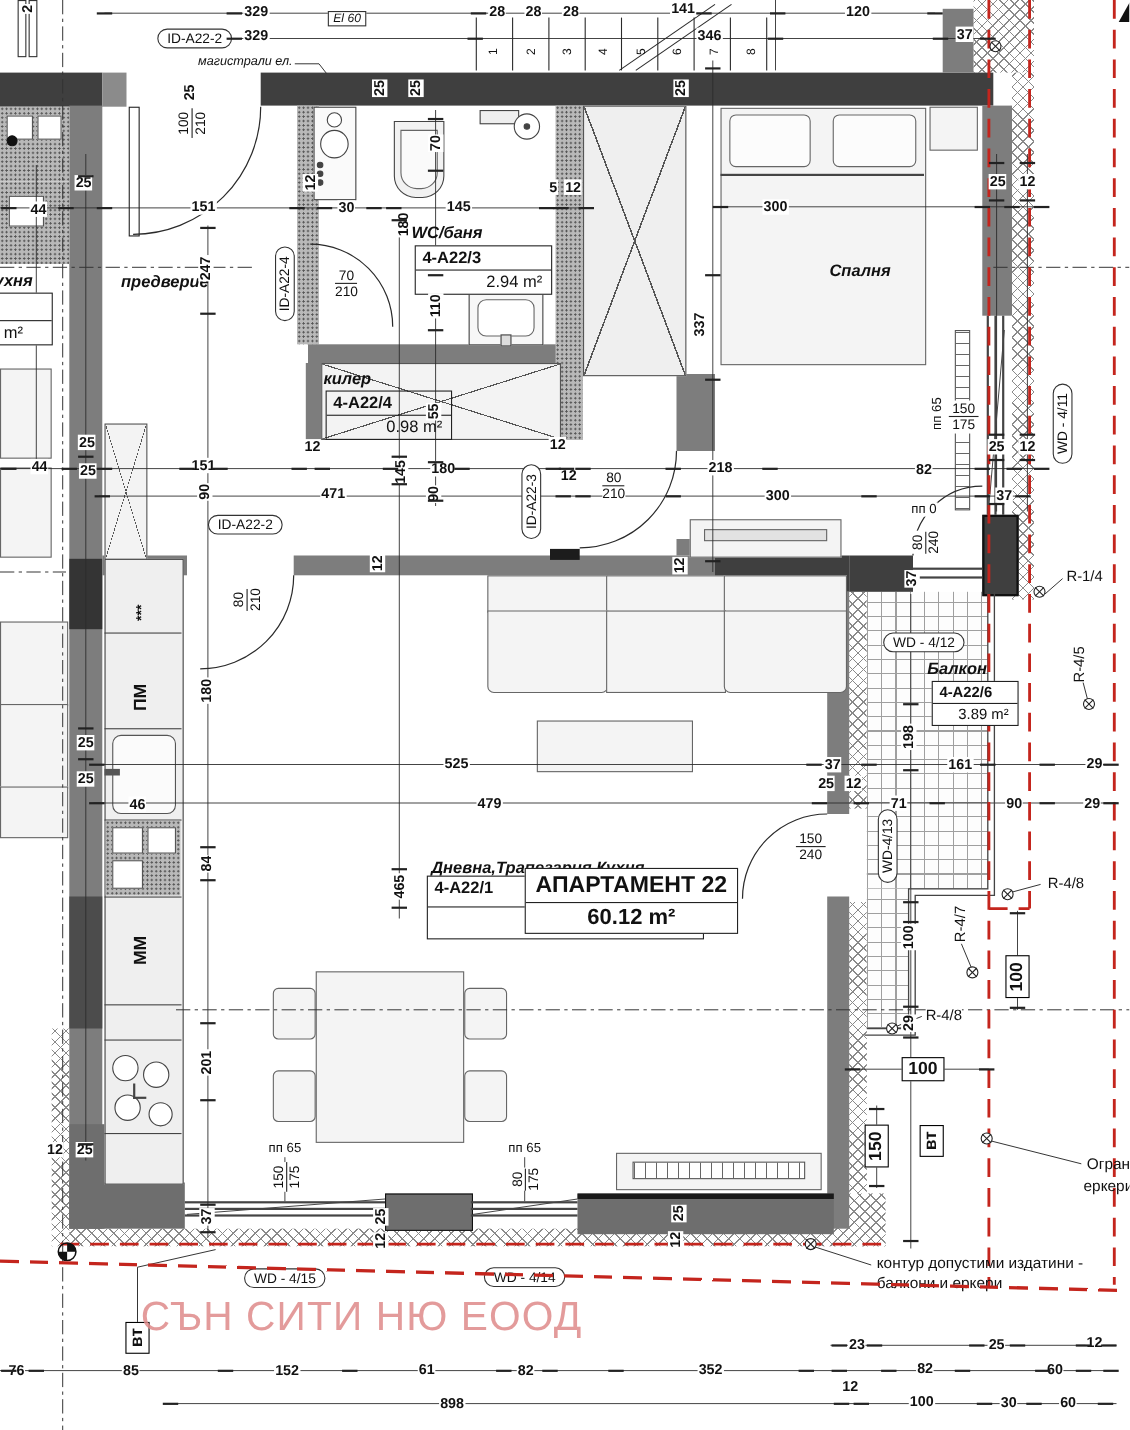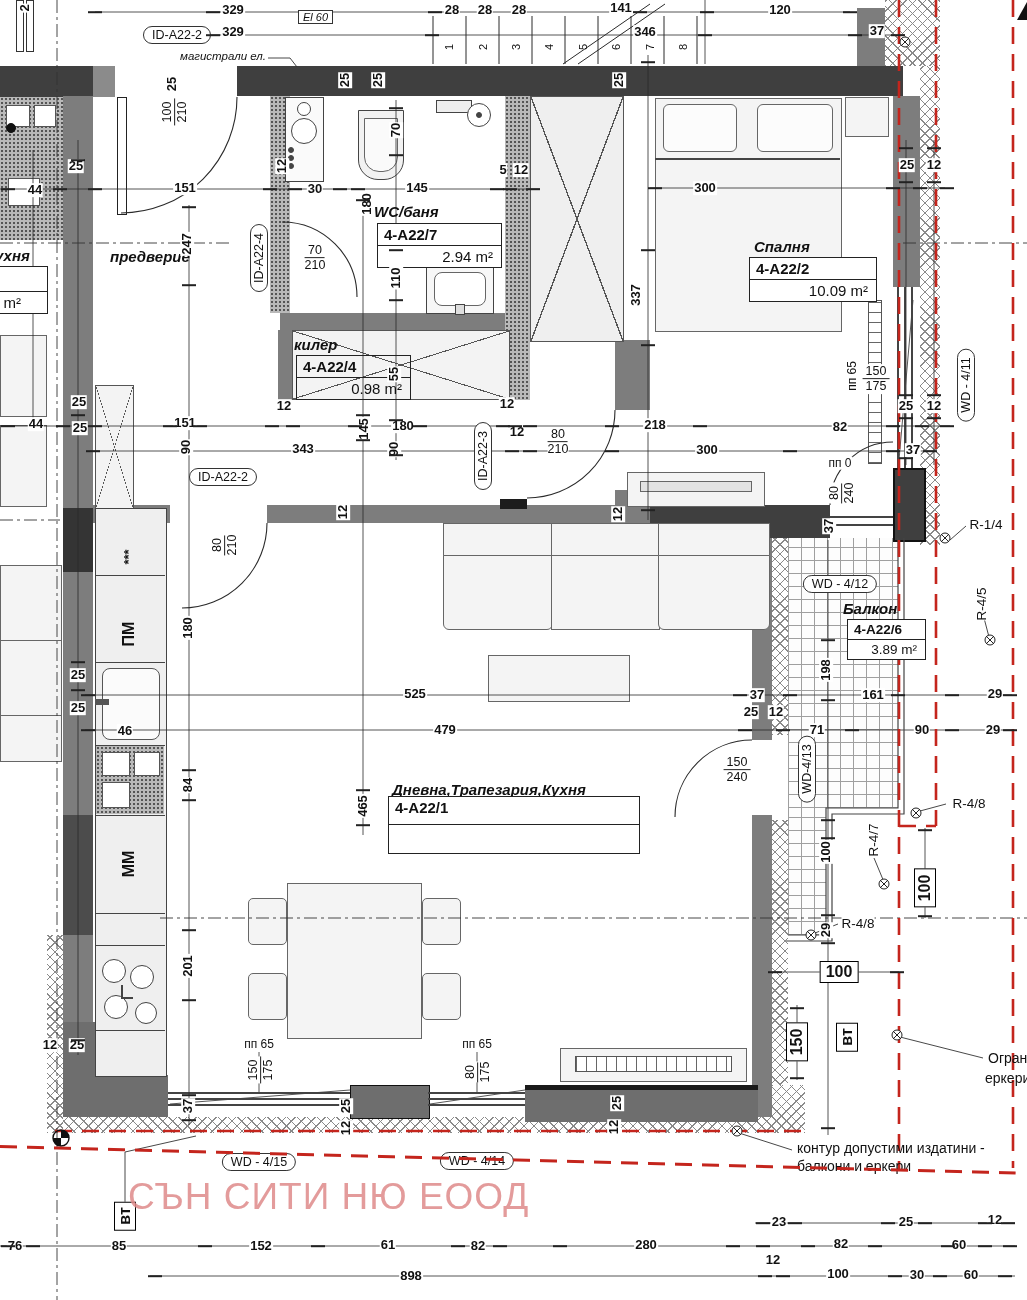--- a/index.html
+++ b/index.html
@@ -323,46 +323,46 @@
       <path d="M0,8 A8,8 0 0 1 -8,0 L0,0 Z" fill="#111" stroke="none"></path>
     </g>
 
     <polygon points="1017,20 1027,2 1027,20" fill="#111"></polygon>
   </svg>
 
   <div class="rname" style="left:110px;top:248px">предверие</div>
 
   <div class="rname" style="left:374px;top:203px">WC/баня</div>
   <div class="rtable" style="left:377px;top:223px;width:123px">
-    <div class="r1">4-A22/7</div>
+    <div class="r1">4-A22/3</div>
     <div class="r2">2.94 m²</div>
   </div>
 
   <div class="rname" style="left:294px;top:336px">килер</div>
   <div class="rtable" style="left:296px;top:355px;width:113px;background:transparent">
     <div class="r1">4-A22/4</div>
     <div class="r2">0.98 m²</div>
   </div>
 
   <div class="rname" style="left:754px;top:238px">Спалня</div>
-  <div class="rtable" style="left:749px;top:257px;width:126px">
-    <div class="r1">4-A22/2</div>
-    <div class="r2">10.09 m²</div>
-  </div>
 
   <div class="rname" style="left:843px;top:600px">Балкон</div>
   <div class="rtable" style="left:847px;top:619px;width:77px">
     <div class="r1" style="font-size:13.5px">4-A22/6</div>
     <div class="r2" style="font-size:13.5px">3.89 m²</div>
   </div>
 
   <div class="rname" style="left:392px;top:781px">Дневна,Трапезария,Кухня</div>
   <div class="rtable" style="left:388px;top:796px;width:250px;height:56px">
     <div class="r1" style="height:23px">4-A22/1</div>
     <div class="r2" style="height:23px"></div>
+  </div>
+  <div class="rtable" style="left:477px;top:789px;width:192px">
+    <div class="r1" style="font-size:21px;text-align:center;padding:3px 2px">АПАРТАМЕНТ 22</div>
+    <div class="r2" style="font-size:20px;font-weight:bold;text-align:center">60.12 m²</div>
   </div>
 
   <div class="rname" style="left:-14px;top:247px">Кухня</div>
   <div class="rtable" style="left:-18px;top:266px;width:64px">
     <div class="r1" style="height:20px"></div>
     <div class="r2" style="text-align:left">8 m²</div>
   </div>
 
   <div class="note" style="left:180px;top:50px;font-style:italic;font-size:11.5px">магистрали ел.</div>
   <div class="note" style="left:298px;top:10px;font-style:italic;font-size:11px;border:1px solid #333;padding:0 4px;background:#fff">El 60</div>
@@ -405,21 +405,21 @@
       <div class="dim" style="left: 907px; top: 165px; transform: translate(-50%, -50%);">25</div>
       <div class="dim" style="left: 934px; top: 165px; transform: translate(-50%, -50%);">12</div>
       <div class="dim" style="left: 636px; top: 295px; transform: translate(-50%, -50%) rotate(-90deg);">337</div>
       <div class="dim" style="left: 394px; top: 374px; transform: translate(-50%, -50%) rotate(-90deg);">55</div>
       <div class="dim" style="left: 284px; top: 406px; transform: translate(-50%, -50%);">12</div>
       <div class="dim" style="left: 36px; top: 424px; transform: translate(-50%, -50%);">44</div>
       <div class="dim" style="left: 79px; top: 402px; transform: translate(-50%, -50%);">25</div>
       <div class="dim" style="left: 80px; top: 428px; transform: translate(-50%, -50%);">25</div>
       <div class="dim" style="left: 185px; top: 423px; transform: translate(-50%, -50%);">151</div>
       <div class="dim" style="left: 186px; top: 447px; transform: translate(-50%, -50%) rotate(-90deg);">90</div>
-      <div class="dim" style="left: 303px; top: 449px; transform: translate(-50%, -50%);">343</div>
+      <div class="dim" style="left: 303px; top: 449px; transform: translate(-50%, -50%);">471</div>
       <div class="dim" style="left: 364px; top: 429px; transform: translate(-50%, -50%) rotate(-90deg);">145</div>
       <div class="dim" style="left: 403px; top: 426px; transform: translate(-50%, -50%);">180</div>
       <div class="dim" style="left: 394px; top: 449px; transform: translate(-50%, -50%) rotate(-90deg);">90</div>
       <div class="dim" style="left: 507px; top: 404px; transform: translate(-50%, -50%);">12</div>
       <div class="dim" style="left: 517px; top: 432px; transform: translate(-50%, -50%);">12</div>
       <div class="dim" style="left: 655px; top: 425px; transform: translate(-50%, -50%);">218</div>
       <div class="dim" style="left: 707px; top: 450px; transform: translate(-50%, -50%);">300</div>
       <div class="dim" style="left: 840px; top: 427px; transform: translate(-50%, -50%);">82</div>
       <div class="dim" style="left: 906px; top: 406px; transform: translate(-50%, -50%);">25</div>
       <div class="dim" style="left: 934px; top: 406px; transform: translate(-50%, -50%);">12</div>
@@ -459,21 +459,21 @@
       <div class="dim" style="left: 617px; top: 1103px; transform: translate(-50%, -50%) rotate(-90deg);">25</div>
       <div class="dim" style="left: 614px; top: 1127px; transform: translate(-50%, -50%) rotate(-90deg);">12</div>
       <div class="dim" style="left: 779px; top: 1222px; transform: translate(-50%, -50%);">23</div>
       <div class="dim" style="left: 906px; top: 1222px; transform: translate(-50%, -50%);">25</div>
       <div class="dim" style="left: 995px; top: 1220px; transform: translate(-50%, -50%);">12</div>
       <div class="dim" style="left: 15px; top: 1246px; transform: translate(-50%, -50%);">76</div>
       <div class="dim" style="left: 119px; top: 1246px; transform: translate(-50%, -50%);">85</div>
       <div class="dim" style="left: 261px; top: 1246px; transform: translate(-50%, -50%);">152</div>
       <div class="dim" style="left: 388px; top: 1245px; transform: translate(-50%, -50%);">61</div>
       <div class="dim" style="left: 478px; top: 1246px; transform: translate(-50%, -50%);">82</div>
-      <div class="dim" style="left: 646px; top: 1245px; transform: translate(-50%, -50%);">280</div>
+      <div class="dim" style="left: 646px; top: 1245px; transform: translate(-50%, -50%);">352</div>
       <div class="dim" style="left: 773px; top: 1260px; transform: translate(-50%, -50%);">12</div>
       <div class="dim" style="left: 841px; top: 1244px; transform: translate(-50%, -50%);">82</div>
       <div class="dim" style="left: 959px; top: 1245px; transform: translate(-50%, -50%);">60</div>
       <div class="dim" style="left: 411px; top: 1276px; transform: translate(-50%, -50%);">898</div>
       <div class="dim" style="left: 838px; top: 1274px; transform: translate(-50%, -50%);">100</div>
       <div class="dim" style="left: 917px; top: 1275px; transform: translate(-50%, -50%);">30</div>
       <div class="dim" style="left: 971px; top: 1275px; transform: translate(-50%, -50%);">60</div>
       <div class="frac" style="left: 175px; top: 112px; transform: translate(-50%, -50%) rotate(-90deg);">
         <span class="a">100</span>
         <span class="b">210</span>

